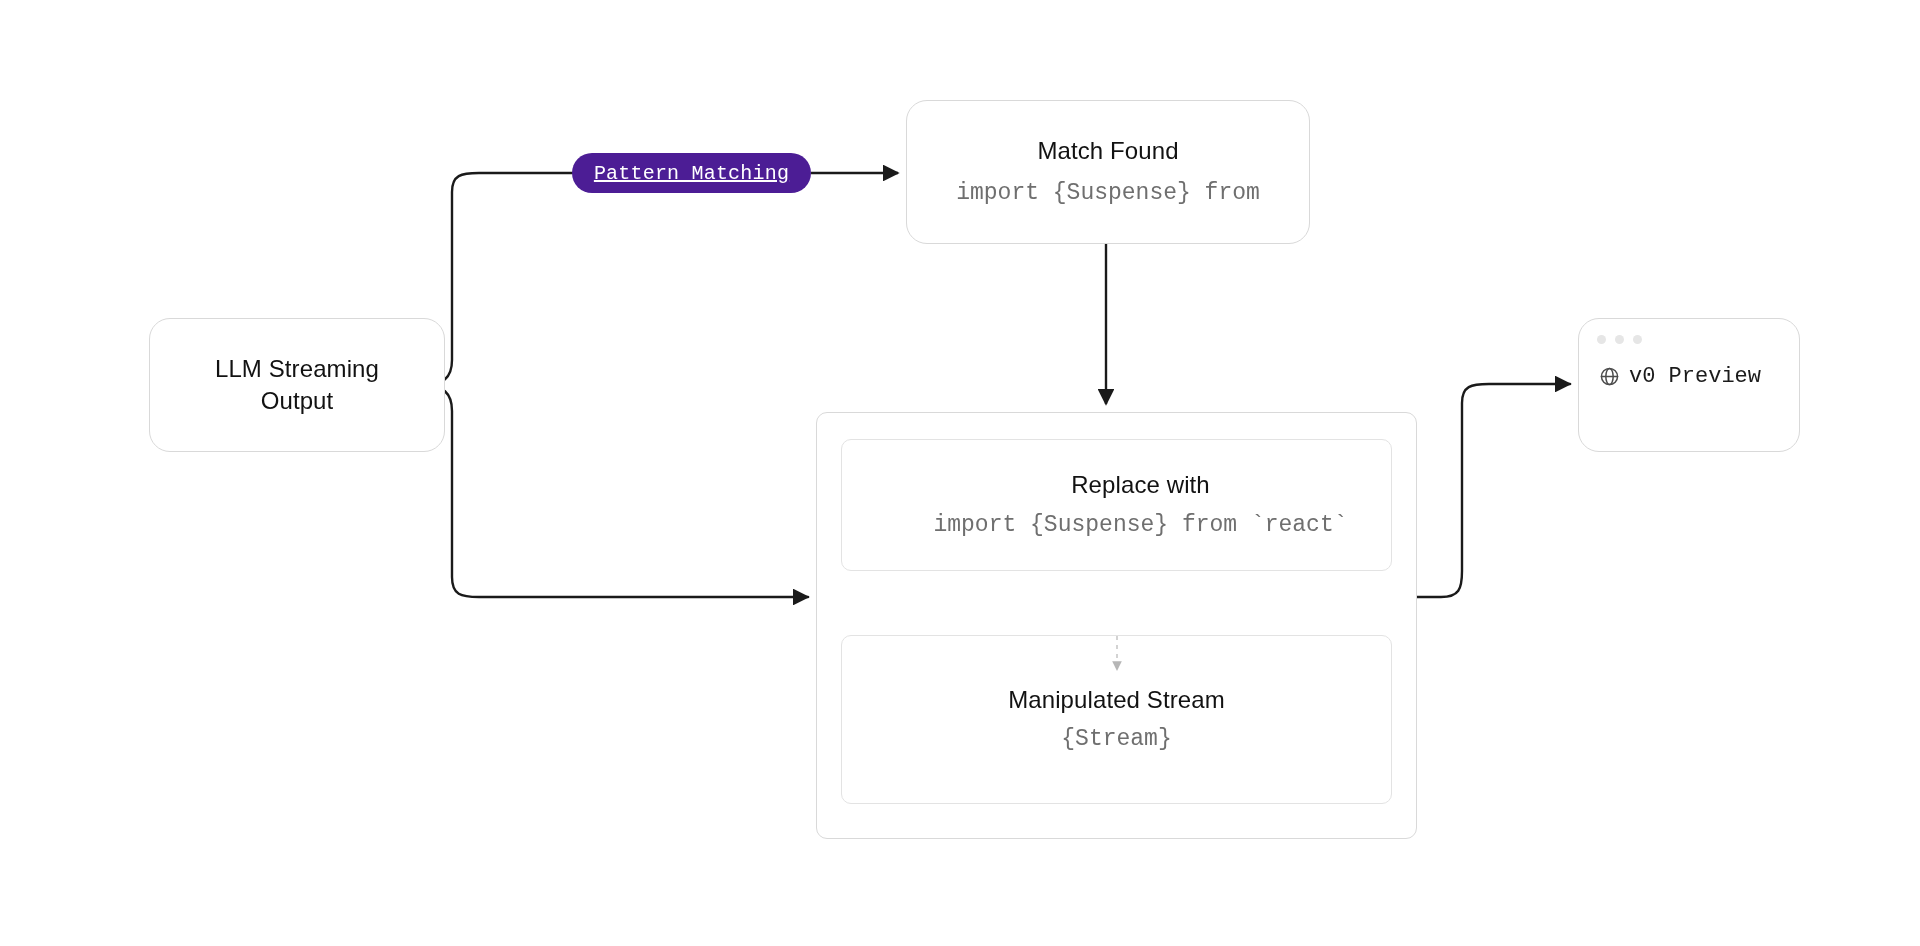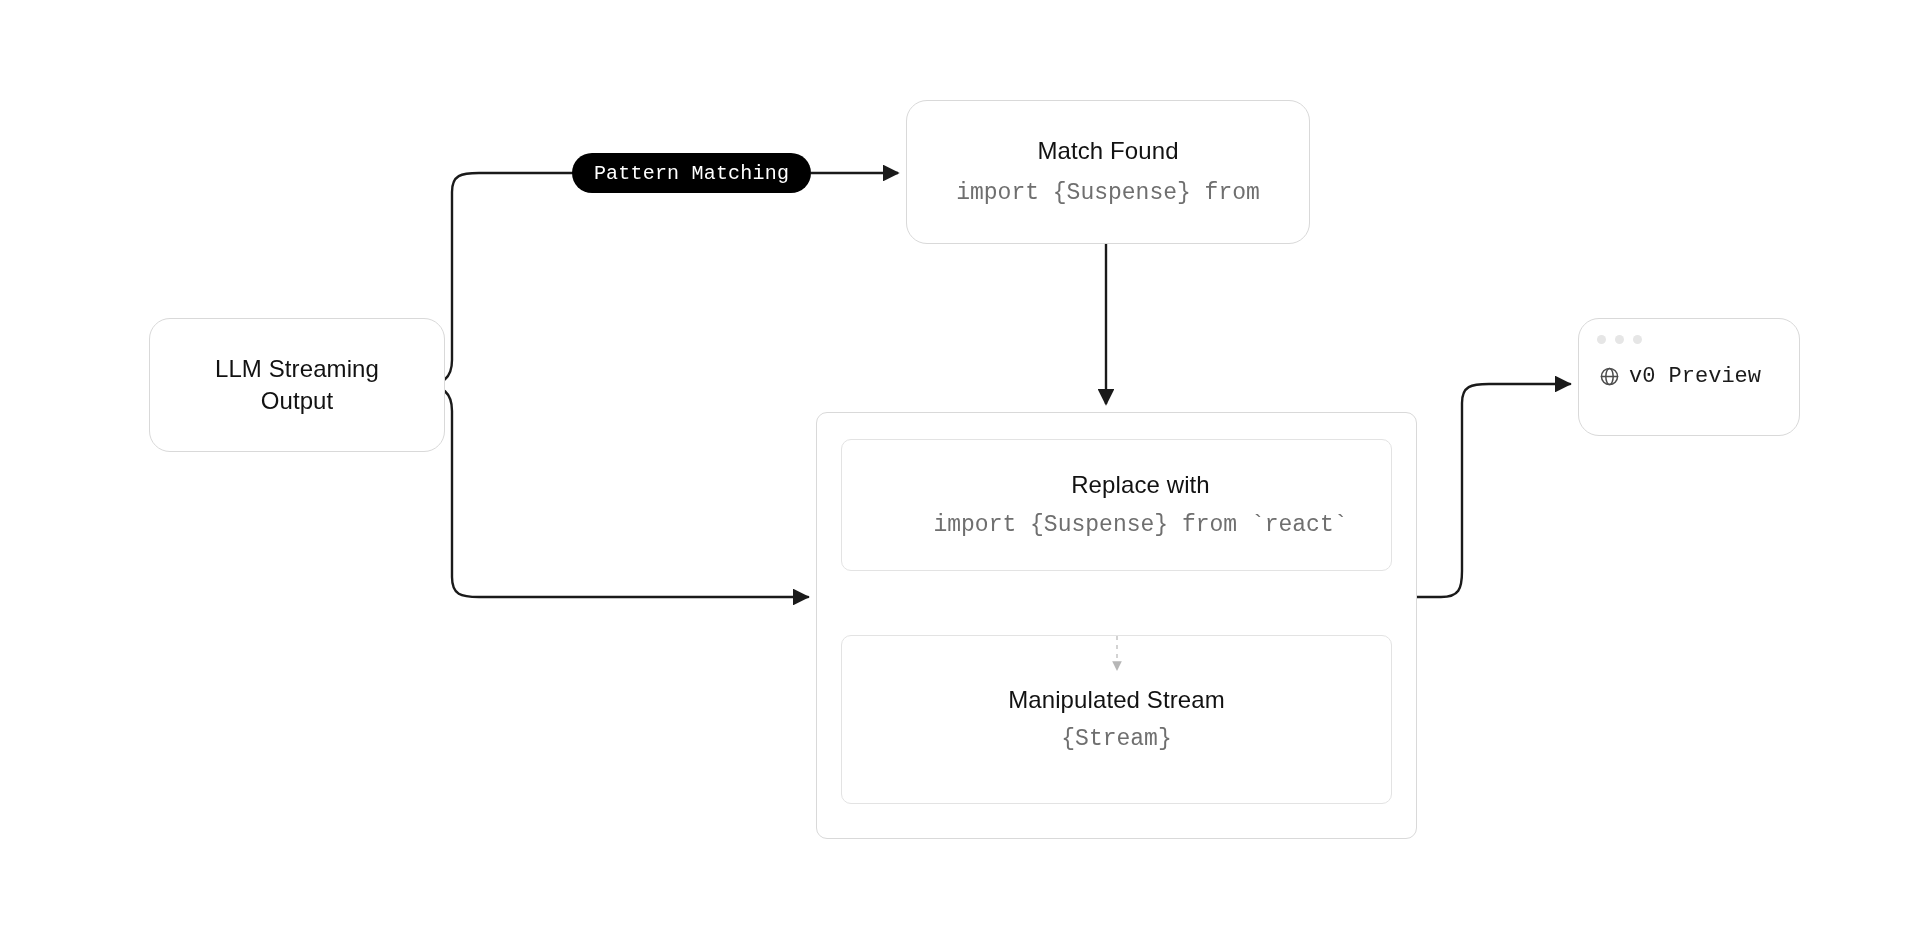--- a/index.html
+++ b/index.html
@@ -72,30 +72,31 @@
   }
   #llm-node .node-title { padding: 0 14px; }
 
   
   #pattern-pill {
     position: absolute;
     left: 572px;
     top: 153px;
     width: 239px;
     height: 40px;
-    background: #000000;
+    background: #4c1d95;
     border-radius: 20px;
     display: flex;
     align-items: center;
     justify-content: center;
     color: #ffffff;
     font-family: "Liberation Mono", "DejaVu Sans Mono", monospace;
     font-size: 20px;
     letter-spacing: 0.2px;
     white-space: nowrap;
+    text-decoration: underline;
   }
 
   
   #match-node {
     left: 906px;
     top: 100px;
     width: 404px;
     height: 144px;
     gap: 11px;
   }
@@ -157,21 +158,21 @@
     height: 44px;
     transform: translateX(-1px);
     pointer-events: none;
   }
 
   
   #preview-node {
     left: 1578px;
     top: 318px;
     width: 222px;
-    height: 118px;
+    height: 134px;
     align-items: stretch;
     justify-content: flex-start;
     padding: 16px 18px;
   }
 
   #preview-dots {
     display: flex;
     gap: 9px;
     margin-bottom: 20px;
   }

